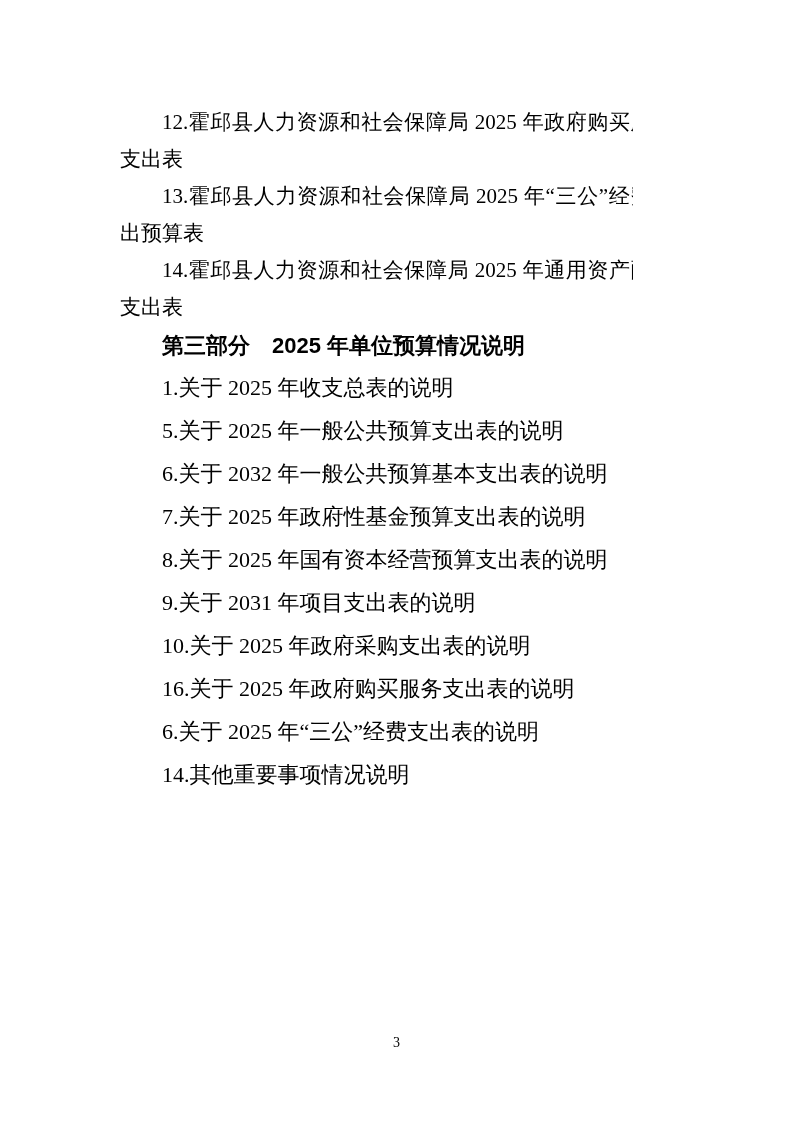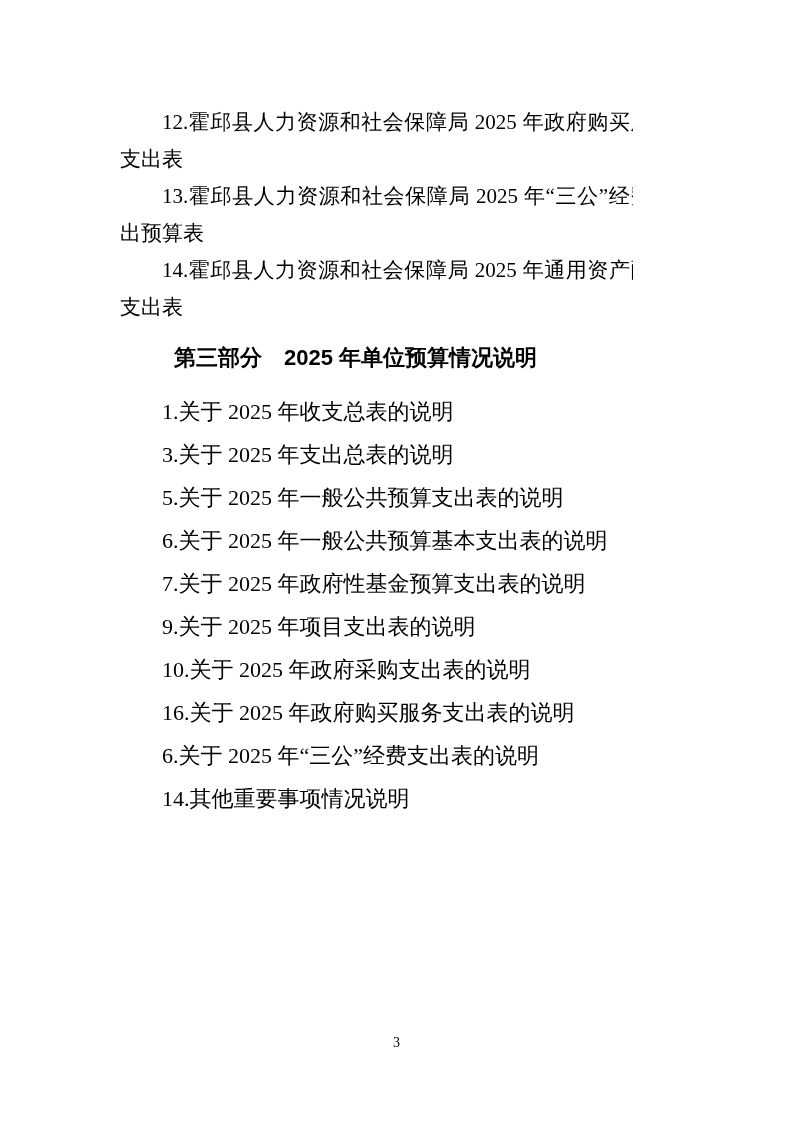--- a/index.html
+++ b/index.html
@@ -32,21 +32,21 @@
   }
   .item {
     margin: 0;
     font-size: 22px;
     line-height: 43px;
     text-indent: 42px;
     font-family: Liberation Serif, serif;
     font-weight: normal;
   }
   .section-heading {
-    margin: 12px;
+    margin: 0;
     font-size: 22px;
     line-height: 40px;
     text-indent: 42px;
     font-weight: bold;
     font-family: "Liberation Sans", "DejaVu Sans", sans-serif;
     color: #000000;
   }
   .section-heading.part4 {
     margin-top: 5px;
     line-height: 43px;
@@ -69,25 +69,25 @@
 <div class="page">
   <div class="content">
 
     <p class="para">12.霍邱县人力资源和社会保障局 2025 年政府购买服务支出表</p>
     <p class="para">13.霍邱县人力资源和社会保障局 2025 年“三公”经费支出预算表</p>
     <p class="para">14.霍邱县人力资源和社会保障局 2025 年通用资产配置支出表</p>
 
     <h2 class="section-heading">第三部分　2025 年单位预算情况说明</h2>
 
     <p class="item">1.关于 2025 年收支总表的说明</p>
-    <p class="item">3.关于 2025 年支出总表的说明</p>
     <p class="item">5.关于 2025 年一般公共预算支出表的说明</p>
-    <p class="item">6.关于 2025 年一般公共预算基本支出表的说明</p>
+    <p class="item">6.关于 2032 年一般公共预算基本支出表的说明</p>
     <p class="item">7.关于 2025 年政府性基金预算支出表的说明</p>
-    <p class="item">9.关于 2025 年项目支出表的说明</p>
+    <p class="item">8.关于 2025 年国有资本经营预算支出表的说明</p>
+    <p class="item">9.关于 2031 年项目支出表的说明</p>
     <p class="item">10.关于 2025 年政府采购支出表的说明</p>
     <p class="item">16.关于 2025 年政府购买服务支出表的说明</p>
     <p class="item">6.关于 2025 年“三公”经费支出表的说明</p>
     <p class="item">14.其他重要事项情况说明</p>
 
 
   </div>
 
   <div class="page-number">3</div>
 </div>

